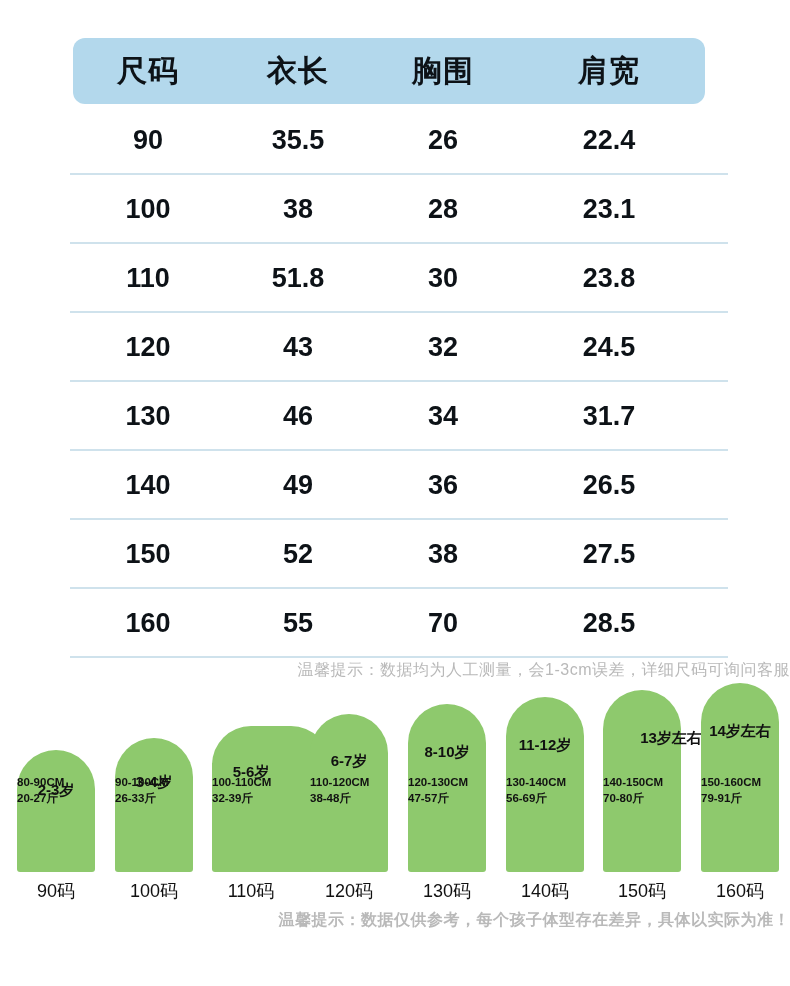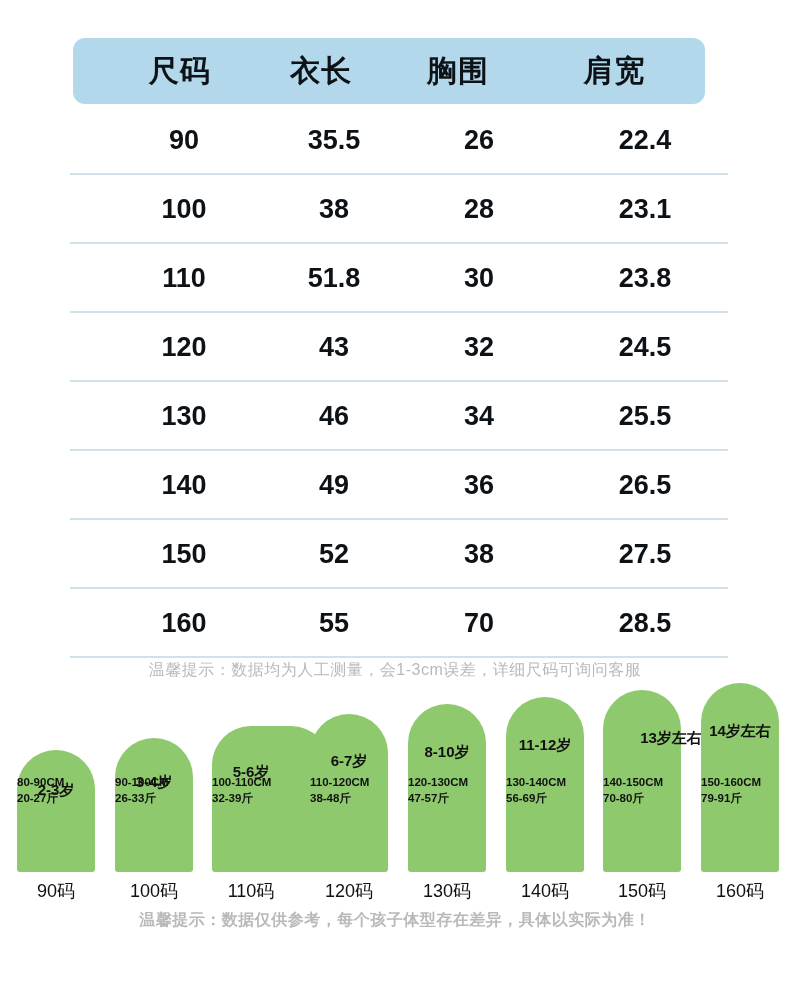--- a/index.html
+++ b/index.html
@@ -36,21 +36,21 @@
     align-items: center;
   }
   .table-header .th {
     font-size: 30px;
     font-weight: bold;
     color: #0d1217;
     text-align: center;
     letter-spacing: 1px;
   }
 
-  .col-1 { width: 150px; margin-left: 36px; }
+  .col-1 { width: 150px; }
   .col-2 { width: 150px; }
   .col-3 { width: 140px; }
   .col-4 { width: 192px; }
 
   .table-body {
     position: absolute;
     left: 0;
     top: 106px;
     width: 790px;
   }
@@ -76,21 +76,21 @@
     bottom: 0;
     height: 2px;
     background: #cfe2ec;
   }
 
   
   .note {
     position: absolute;
     left: 0;
     width: 790px;
-    text-align: center;
+    text-align: right;
     font-size: 16px;
     color: #b9b9b9;
     letter-spacing: 0.5px;
   }
   #note-top { top: 660px; }
   #note-bottom { top: 910px; font-weight: bold; }
 
   
   #arch-chart {
     position: absolute;
@@ -187,21 +187,21 @@
       <div class="td col-1">120</div>
       <div class="td col-2">43</div>
       <div class="td col-3">32</div>
       <div class="td col-4">24.5</div>
     </div>
 
     <div class="trow">
       <div class="td col-1">130</div>
       <div class="td col-2">46</div>
       <div class="td col-3">34</div>
-      <div class="td col-4">25.5</div>
+      <div class="td col-4">31.7</div>
     </div>
 
     <div class="trow">
       <div class="td col-1">140</div>
       <div class="td col-2">49</div>
       <div class="td col-3">36</div>
       <div class="td col-4">26.5</div>
     </div>
 
     <div class="trow">

